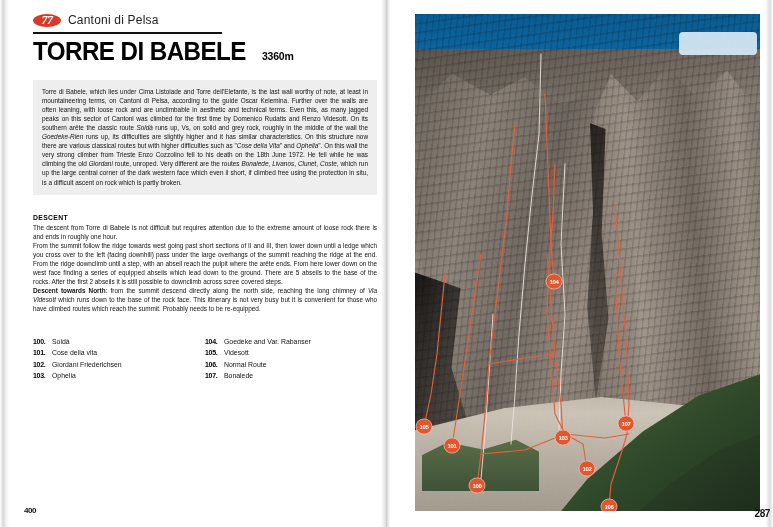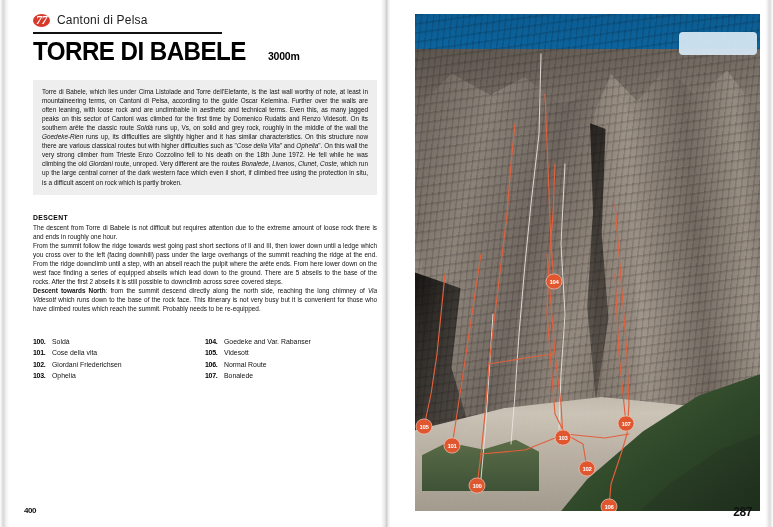--- a/index.html
+++ b/index.html
@@ -21,32 +21,32 @@
   .gutter{position:absolute;left:382px;top:0;width:10px;height:527px;
     background:linear-gradient(to right,#ffffff 0%,#e6e6e6 40%,#cfcfcf 55%,#f5f5f5 80%,#ffffff 100%);}
   .edge-right{position:absolute;right:0;top:0;width:8px;height:527px;
     background:linear-gradient(to left,#ffffff 0%,#dcdcdc 40%,#f4f4f4 75%,#ffffff 100%);}
 
   
   .lp-inner{position:absolute;left:33px;top:12px;width:344px;}
 
   .crumb{display:flex;align-items:center;gap:7px;height:16px;}
   .crumb-badge{
-    width:17px;height:13px;border-radius:50%;
+    width:28px;height:13px;border-radius:50%;
     background:#d8392b;color:#fff;
     font-size:12px;font-style:italic;font-weight:bold;
     display:flex;align-items:center;justify-content:center;
     letter-spacing:-0.5px;line-height:1;
     font-family:"Liberation Serif", serif;
   }
   .crumb-text{font-size:12px;color:#222;letter-spacing:.2px;}
 
   .rule{height:1.6px;background:#111;margin-top:4px;width:189px;}
 
-  .title-row{display:flex;align-items:baseline;gap:6px;margin-top:4px;}
+  .title-row{display:flex;align-items:baseline;margin-top:4px;}
   .title{
     font-family:"Liberation Sans", sans-serif;
     font-weight:bold;font-size:26px;line-height:1;
     letter-spacing:-0.6px;color:#000;
     transform:scaleX(0.93);transform-origin:left center;
   }
   .title-alt{font-size:10.5px;font-weight:bold;color:#000;letter-spacing:-0.2px;}
 
   .intro{
     margin-top:16px;
@@ -65,21 +65,21 @@
   .sec b{font-weight:bold;}
   .sec i{font-style:italic;}
 
   .routes{margin-top:24px;display:flex;gap:0;}
   .routes-col{width:172px;}
   .route-li{display:flex;gap:4px;align-items:baseline;margin-bottom:4.5px;}
   .route-num{font-size:7px;font-weight:bold;color:#000;min-width:15px;letter-spacing:-0.3px;}
   .route-name{font-size:6.9px;color:#111;}
 
   .folio{position:absolute;left:24px;bottom:12px;font-size:8px;font-weight:bold;color:#111;letter-spacing:-0.4px;}
-  .folio-r{position:absolute;right:21px;bottom:8px;font-size:12px;font-weight:bold;color:#111;letter-spacing:-0.4px;margin-top:48px;}
+  .folio-r{position:absolute;right:3px;bottom:8px;font-size:10px;font-weight:bold;color:#111;letter-spacing:-0.4px;margin-top:48px;}
 
   
   .photo-wrap{
     position:absolute;left:29px;top:14px;width:345px;height:497px;
     overflow:hidden;background:#0a6aa8;
   }
   .sky{
     position:absolute;left:0;top:0;width:100%;height:40%;
     background:linear-gradient(to bottom,#0b5c92 0%,#0f6fae 45%,#2a87bd 80%,#5ba2c9 100%);
   }
@@ -171,21 +171,21 @@
 
       <div class="crumb">
         <div class="crumb-badge">77</div>
         <div class="crumb-text">Cantoni di Pelsa</div>
       </div>
 
       <div class="rule"></div>
 
       <div class="title-row">
         <div class="title">TORRE DI BABELE</div>
-        <div class="title-alt">3000m</div>
+        <div class="title-alt">3360m</div>
       </div>
 
       <div class="intro">Torre di Babele, which lies under Cima Listolade and Torre dell'Elefante, is the last wall worthy of note, at least in mountaineering terms, on Cantoni di Pelsa, according to the guide Oscar Kelemina. Further over the walls are often leaning, with loose rock and are unclimbable in aesthetic and technical terms. Even this, as many jagged peaks on this sector of Cantoni was climbed for the first time by Domenico Rudatis and Renzo Videsott. On its southern arête the classic route <i>Soldà</i> runs up, Vs, on solid and grey rock, roughly in the middle of the wall the <i>Goedeke-Rien</i> runs up, its difficulties are slightly higher and it has similar characteristics. On this structure now there are various classical routes but with higher difficulties such as "<i>Cose della Vita</i>" and <i>Ophelia</i>". On this wall the very strong climber from Trieste Enzo Cozzolino fell to his death on the 18th June 1972. He fell while he was climbing the old <i>Giordani</i> route, unroped. Very different are the routes <i>Bonalede</i>, <i>Livanos</i>, <i>Clunet</i>, <i>Coste</i>, which run up the large central corner of the dark western face which even il short, if climbed free using the protection in situ, is a difficult ascent on rock which is partly broken.</div>
 
       <div class="sec">
         <div class="sec-h">DESCENT</div>
         <p>The descent from Torre di Babele is not difficult but requires attention due to the extreme amount of loose rock there is and ends in roughly one hour.</p>
         <p>From the summit follow the ridge towards west going past short sections of II and III, then lower down until a ledge which you cross over to the left (facing downhill) pass under the large overhangs of the summit reaching the ridge at the end. From the ridge downclimb until a step, with an abseil reach the pulpit where the arête ends. From here lower down on the west face finding a series of equipped abseils which lead down to the ground. There are 5 abseils to the base of the rocks. After the first 2 abseils it is still possible to downclimb across scree covered steps.</p>
         <p><b>Descent towards North</b><span>: from the summit descend directly along the north side, reaching the long chimney of <i>Via Videsott</i> which runs down to the base of the rock face. This itinerary is not very busy but it is convenient for those who have climbed routes which reach the summit. Probably needs to be re-equipped.</span></p>
       </div>

